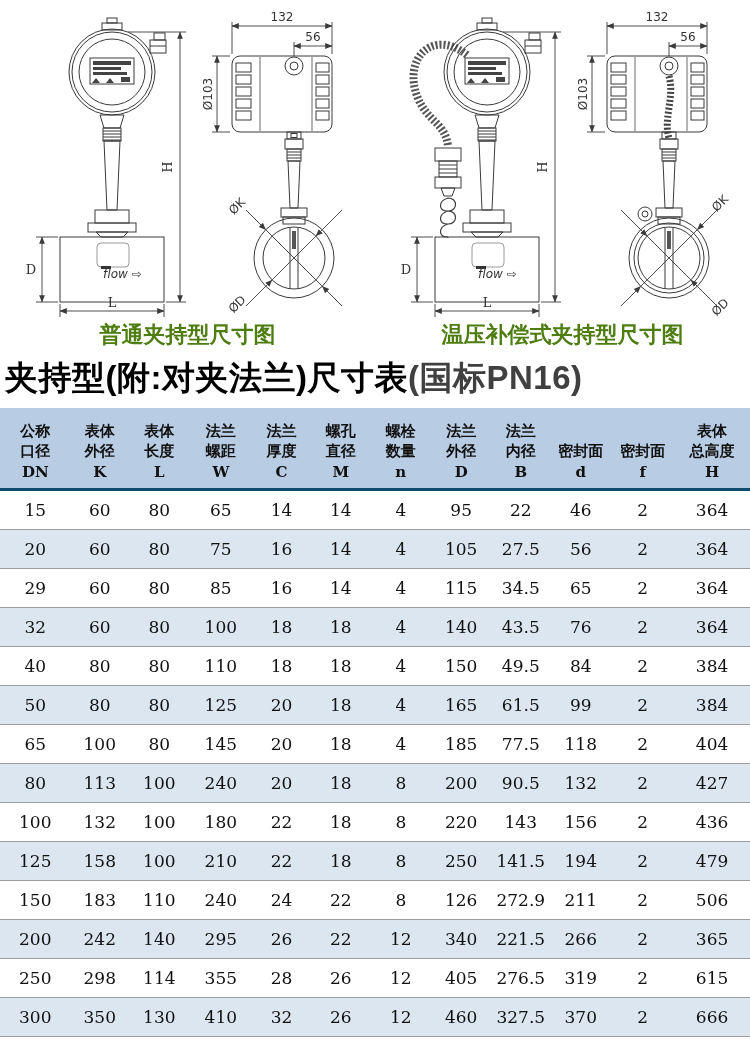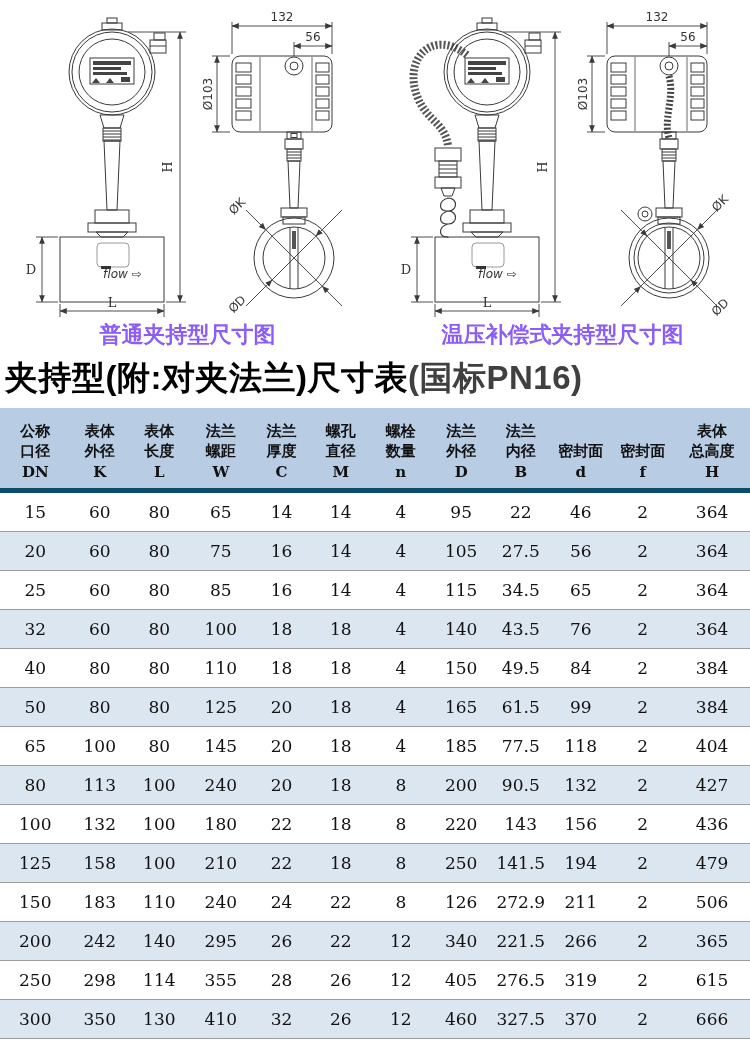--- a/index.html
+++ b/index.html
@@ -3,29 +3,29 @@
 <meta charset="utf-8">
 <style>
   html,body{margin:0;padding:0;}
   body{width:750px;background:#ffffff;color:#111;font-family:"Liberation Sans",sans-serif;}
   .page{width:750px;}
 
   
   .diagrams{display:flex;width:750px;}
   figure{margin:0;width:375px;}
   figure svg{display:block;}
-  figcaption{text-align:center;font-size:22px;font-weight:700;line-height:26px;margin-top:0;color:#8b5cf6;}
+  figcaption{text-align:center;font-size:22px;font-weight:700;line-height:26px;margin-top:0;color:#4d7c0f;}
 
   
   h1{font-size:33px;font-weight:700;margin:10px 4px 10px 5px;line-height:40px;color:#000;letter-spacing:0.5px;}
   h1 .red{color:#404040;}
 
   
   table{width:750px;border-collapse:collapse;table-layout:fixed;border-bottom:1px solid #9d9d9d;}
-  thead th{background:#b8cce4;font-size:15px;font-weight:700;vertical-align:bottom;padding:13px 0 5px;border-bottom:5px solid #0c4a6e;}
+  thead th{background:#b8cce4;font-size:15px;font-weight:700;vertical-align:bottom;padding:13px 0 5px;border-bottom:3px solid #0c4a6e;}
   th .zh div{line-height:20px;font-weight:700;}
   th .code{font-family:"DejaVu Serif","Liberation Serif",serif;font-weight:700;font-size:15px;line-height:21px;margin-top:1px;}
   tbody td{text-align:center;font-family:"DejaVu Serif","Liberation Serif",serif;font-size:17px;height:36px;border-top:1px solid #9d9d9d;background:#ffffff;}
   tbody tr:first-child td{border-top:none;}
   tbody tr.alt td{background:#dce6f1;}
 
   
   .dimtxt{font-family:"DejaVu Sans",sans-serif;font-size:12px;fill:#333;}
   .sertxt{font-family:"DejaVu Serif",serif;font-size:13px;fill:#333;}
 </style>
@@ -410,21 +410,21 @@
           <td>16</td>
           <td>14</td>
           <td>4</td>
           <td>105</td>
           <td>27.5</td>
           <td>56</td>
           <td>2</td>
           <td>364</td>
         </tr>
         <tr>
-          <td>25</td>
+          <td>29</td>
           <td>60</td>
           <td>80</td>
           <td>85</td>
           <td>16</td>
           <td>14</td>
           <td>4</td>
           <td>115</td>
           <td>34.5</td>
           <td>65</td>
           <td>2</td>

